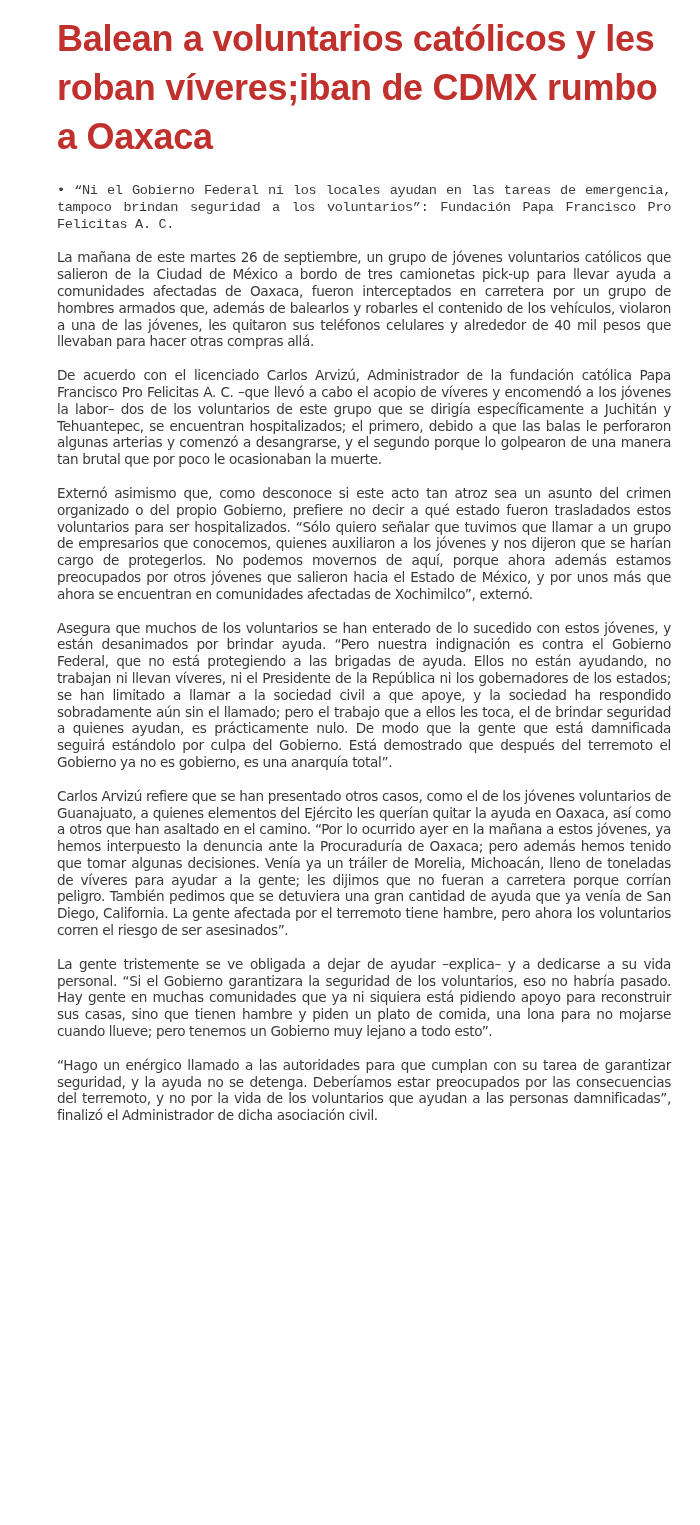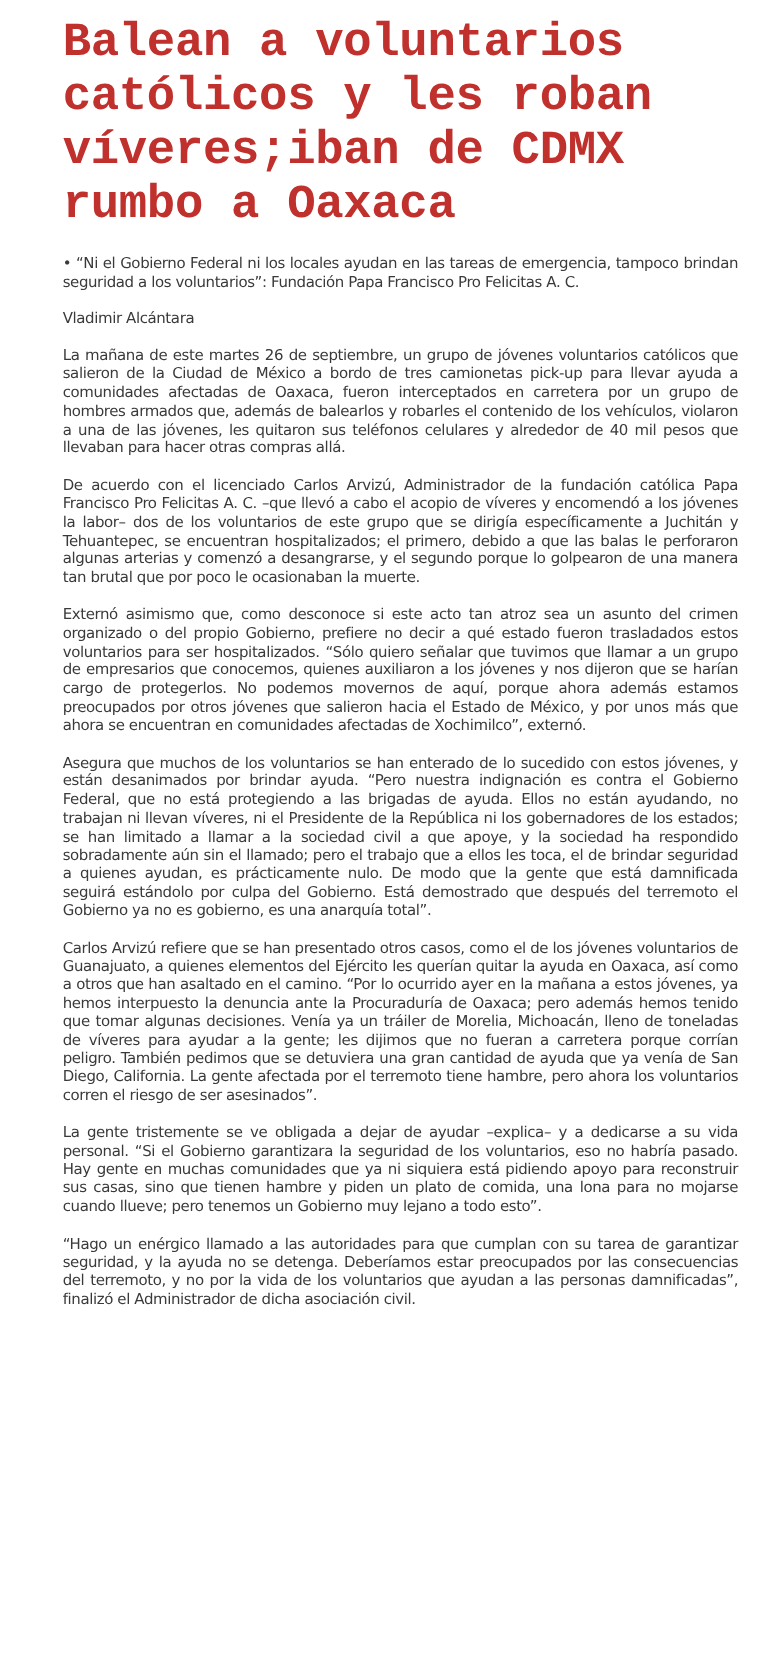--- a/index.html
+++ b/index.html
@@ -1,46 +1,45 @@
 <!DOCTYPE html>
 <html><head>
   <meta charset="utf-8">
   <style>
     html, body { margin: 0; padding: 0; background: #ffffff; }
     body { width: 700px; height: 1525px; overflow: hidden; position: relative; }
     .article { position: absolute; left: 57px; top: 14px; width: 614px; }
     .title {
-      font-family: Liberation Mono, monospace;
+      font-family: Liberation Sans, sans-serif;
       font-weight: bold;
       color: #c0302c;
-      font-size: 43px;
+      font-size: 36px;
       line-height: 49px;
       letter-spacing: -0.3px;
       margin: 0 0 22px 0;
     }
     .summary, .byline, .para {
       font-family: "DejaVu Sans", sans-serif;
       font-size: 13.6px;
       line-height: 16.8px;
       color: #3a3a3a;
       text-align: justify;
       margin: 0 0 17px 0;
       letter-spacing: -0.35px;
       word-spacing: 0px;
     }
-    .summary { margin-bottom: 16px; }
+    .summary { margin-bottom: 16px; font-family: Liberation Mono, monospace; }
     .byline { text-align: left; margin-bottom: 17px; }
   </style>
 </head>
 <body>
 
 <div class="article">
   <h1 class="title">Balean a voluntarios católicos y les roban víveres;iban de CDMX rumbo a Oaxaca</h1>
   <p class="summary">• “Ni el Gobierno Federal ni los locales ayudan en las tareas de emergencia, tampoco brindan seguridad a los voluntarios”: Fundación Papa Francisco Pro Felicitas A. C.</p>
-  <p class="byline">Vladimir Alcántara</p>
   <p class="para">La mañana de este martes 26 de septiembre, un grupo de jóvenes voluntarios católicos que salieron de la Ciudad de México a bordo de tres camionetas pick-up para llevar ayuda a comunidades afectadas de Oaxaca, fueron interceptados en carretera por un grupo de hombres armados que, además de balearlos y robarles el contenido de los vehículos, violaron a una de las jóvenes, les quitaron sus teléfonos celulares y alrededor de 40 mil pesos que llevaban para hacer otras compras allá.</p>
   <p class="para">De acuerdo con el licenciado Carlos Arvizú, Administrador de la fundación católica Papa Francisco Pro Felicitas A. C. –que llevó a cabo el acopio de víveres y encomendó a los jóvenes la labor– dos de los voluntarios de este grupo que se dirigía específicamente a Juchitán y Tehuantepec, se encuentran hospitalizados; el primero, debido a que las balas le perforaron algunas arterias y comenzó a desangrarse, y el segundo porque lo golpearon de una manera tan brutal que por poco le ocasionaban la muerte.</p>
   <p class="para">Externó asimismo que, como desconoce si este acto tan atroz sea un asunto del crimen organizado o del propio Gobierno, prefiere no decir a qué estado fueron trasladados estos voluntarios para ser hospitalizados. “Sólo quiero señalar que tuvimos que llamar a un grupo de empresarios que conocemos, quienes auxiliaron a los jóvenes y nos dijeron que se harían cargo de protegerlos. No podemos movernos de aquí, porque ahora además estamos preocupados por otros jóvenes que salieron hacia el Estado de México, y por unos más que ahora se encuentran en comunidades afectadas de Xochimilco”, externó.</p>
   <p class="para">Asegura que muchos de los voluntarios se han enterado de lo sucedido con estos jóvenes, y están desanimados por brindar ayuda. “Pero nuestra indignación es contra el Gobierno Federal, que no está protegiendo a las brigadas de ayuda. Ellos no están ayudando, no trabajan ni llevan víveres, ni el Presidente de la República ni los gobernadores de los estados; se han limitado a llamar a la sociedad civil a que apoye, y la sociedad ha respondido sobradamente aún sin el llamado; pero el trabajo que a ellos les toca, el de brindar seguridad a quienes ayudan, es prácticamente nulo. De modo que la gente que está damnificada seguirá estándolo por culpa del Gobierno. Está demostrado que después del terremoto el Gobierno ya no es gobierno, es una anarquía total”.</p>
   <p class="para">Carlos Arvizú refiere que se han presentado otros casos, como el de los jóvenes voluntarios de Guanajuato, a quienes elementos del Ejército les querían quitar la ayuda en Oaxaca, así como a otros que han asaltado en el camino. “Por lo ocurrido ayer en la mañana a estos jóvenes, ya hemos interpuesto la denuncia ante la Procuraduría de Oaxaca; pero además hemos tenido que tomar algunas decisiones. Venía ya un tráiler de Morelia, Michoacán, lleno de toneladas de víveres para ayudar a la gente; les dijimos que no fueran a carretera porque corrían peligro. También pedimos que se detuviera una gran cantidad de ayuda que ya venía de San Diego, California. La gente afectada por el terremoto tiene hambre, pero ahora los voluntarios corren el riesgo de ser asesinados”.</p>
   <p class="para">La gente tristemente se ve obligada a dejar de ayudar –explica– y a dedicarse a su vida personal. “Si el Gobierno garantizara la seguridad de los voluntarios, eso no habría pasado. Hay gente en muchas comunidades que ya ni siquiera está pidiendo apoyo para reconstruir sus casas, sino que tienen hambre y piden un plato de comida, una lona para no mojarse cuando llueve; pero tenemos un Gobierno muy lejano a todo esto”.</p>
   <p class="para">“Hago un enérgico llamado a las autoridades para que cumplan con su tarea de garantizar seguridad, y la ayuda no se detenga. Deberíamos estar preocupados por las consecuencias del terremoto, y no por la vida de los voluntarios que ayudan a las personas damnificadas”, finalizó el Administrador de dicha asociación civil.</p>
 </div>
 
 </body></html>

